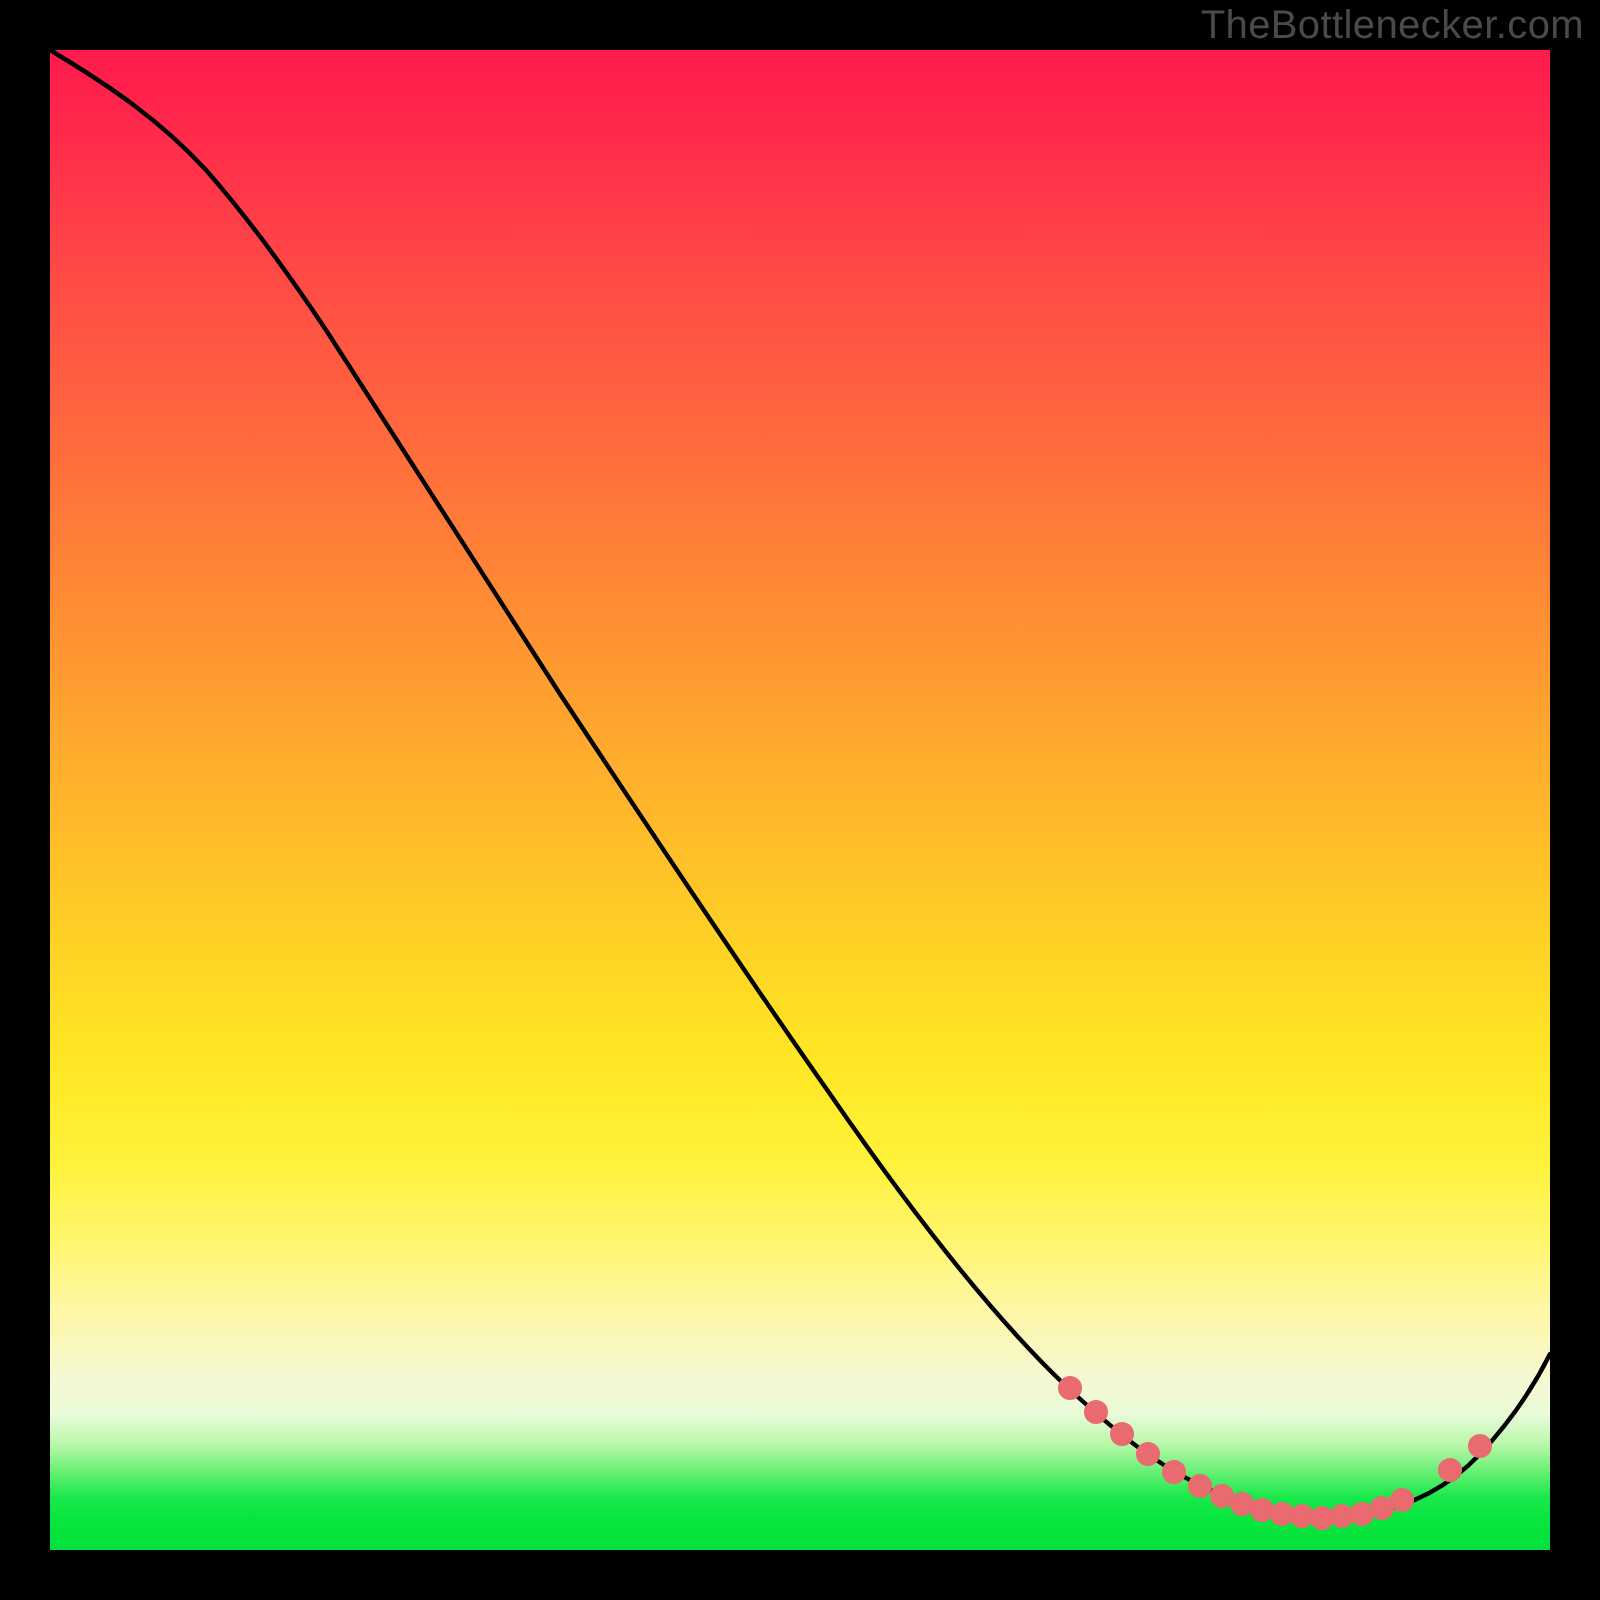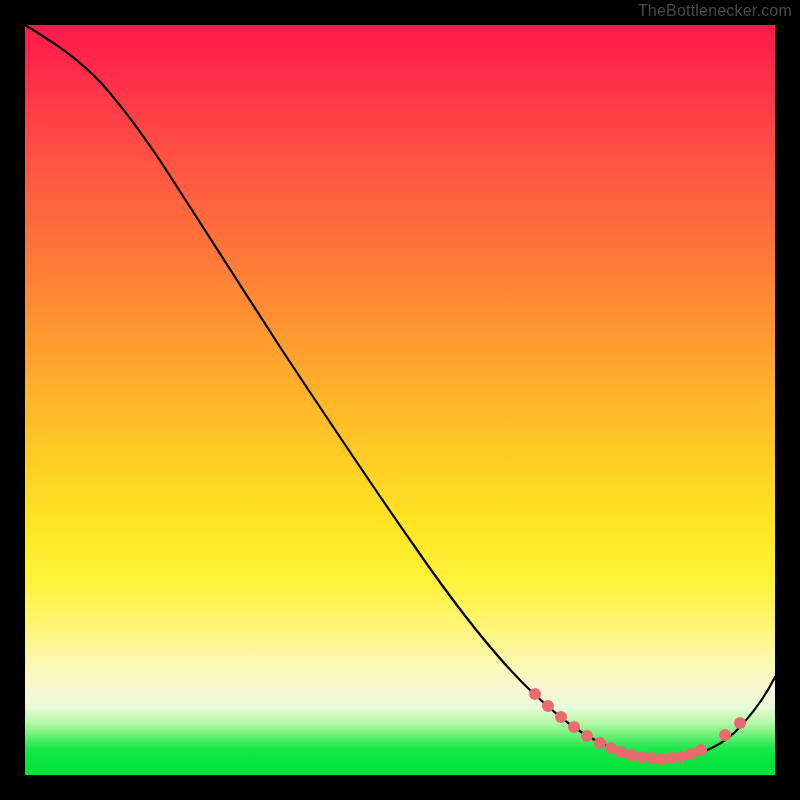--- a/index.html
+++ b/index.html
@@ -46,21 +46,21 @@
       #19e84a 96.5%,
       #07e53e 98%,
       #05e13c 100%
     );
   }
   .watermark {
     position: absolute;
     top: 2px;
     right: 8px;
     color: #4a4a4a;
-    font-size: 16px;
+    font-size: 20px;
     letter-spacing: 0.2px;
     font-weight: 500;
     user-select: none;
   }
   svg.curve {
     position: absolute;
     left: 0;
     top: 0;
     width: 750px;
     height: 750px;

